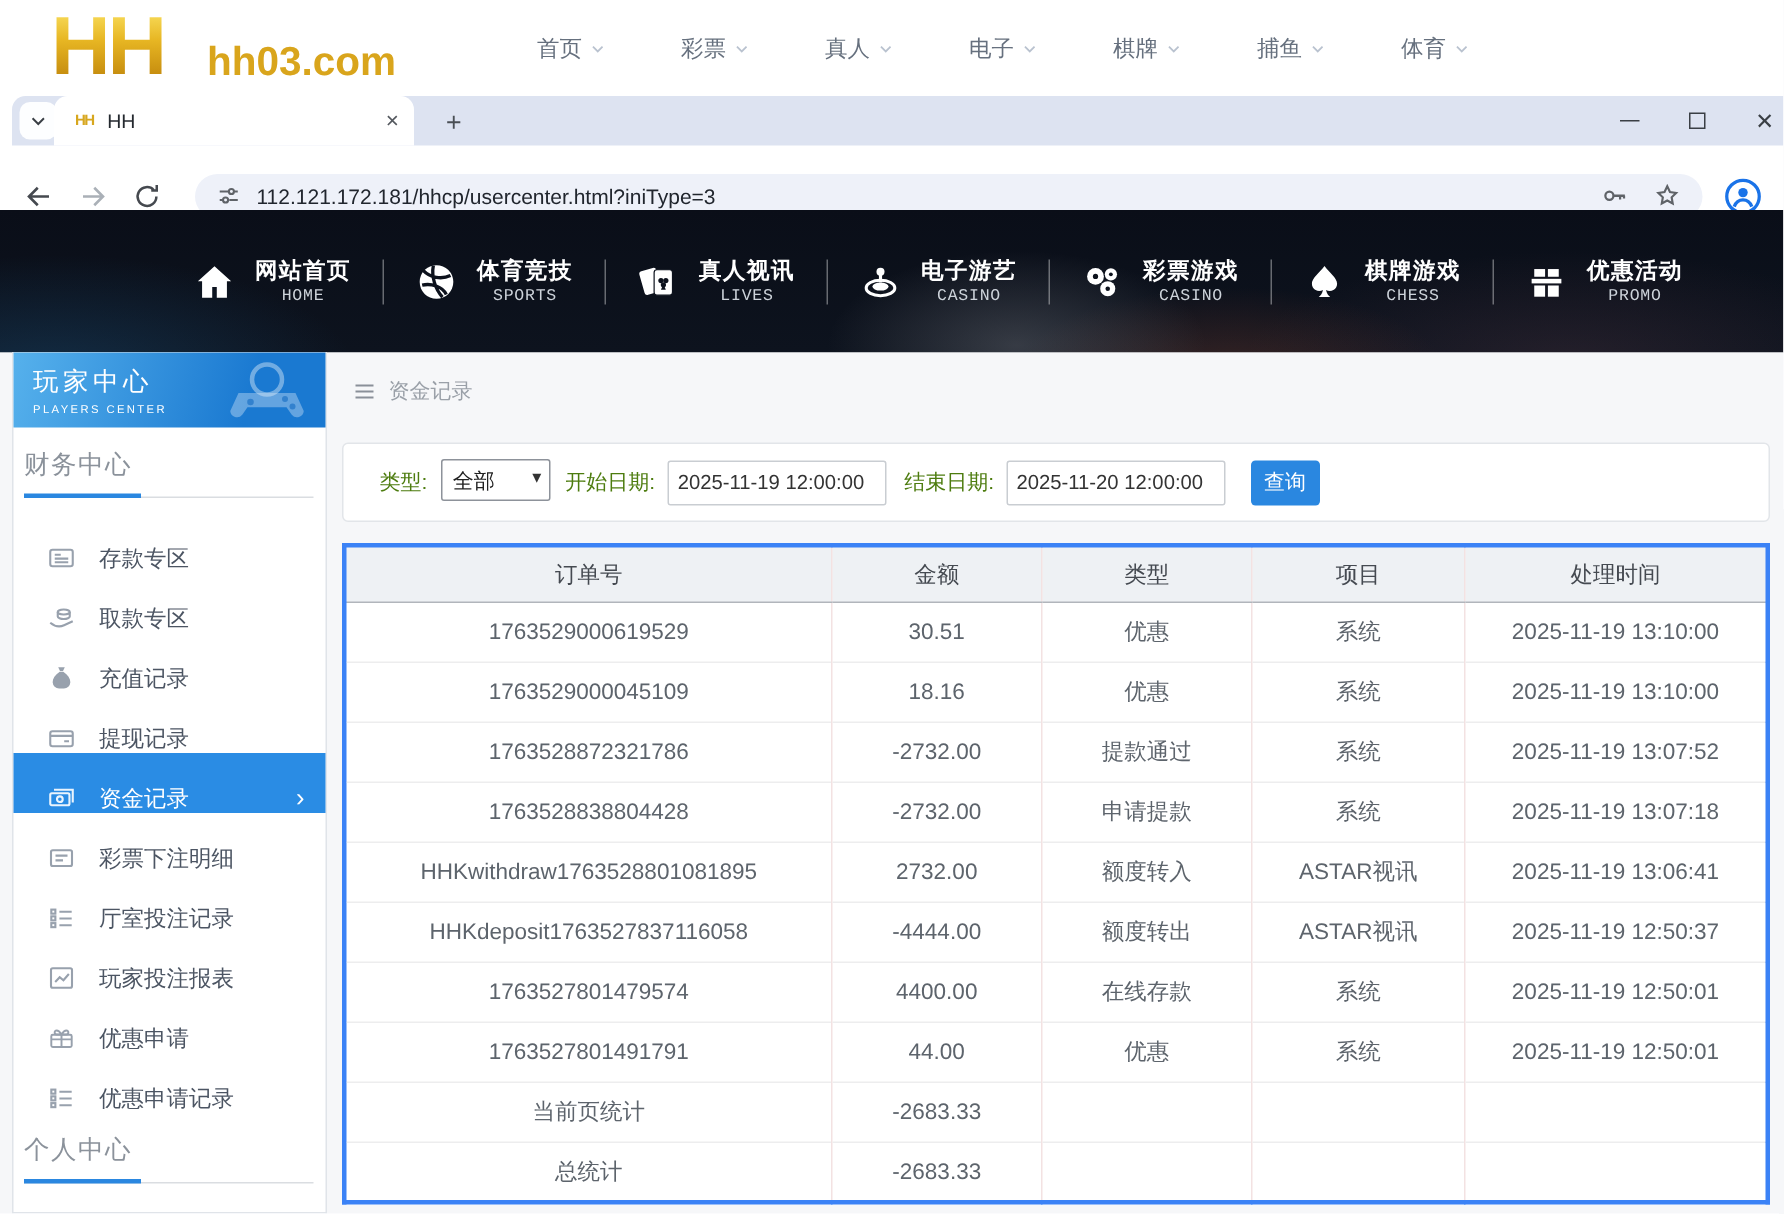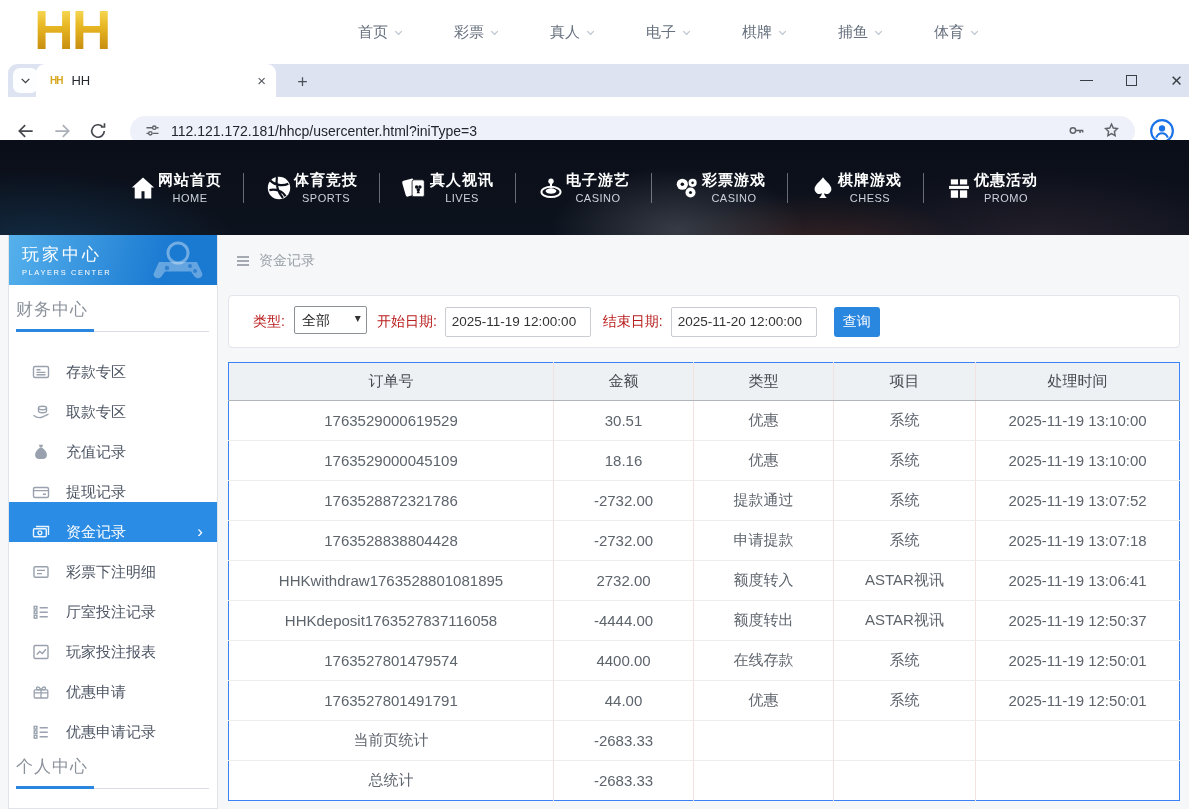--- a/index.html
+++ b/index.html
@@ -43,21 +43,21 @@
   
   .dark-nav { position:absolute; top:140px; left:0; right:0; height:95px;
     background:
       radial-gradient(180px 90px at 57% 95%, rgba(150,152,158,.30), transparent 70%),
       radial-gradient(200px 80px at 69% 115%, rgba(125,62,45,.38), transparent 72%),
       radial-gradient(280px 110px at 3% 115%, rgba(25,75,115,.45), transparent 72%),
       radial-gradient(300px 100px at 88% 105%, rgba(95,62,75,.28), transparent 72%),
       linear-gradient(#0a0e18,#0d131e);
     display:flex; align-items:center; }
   .dn-items { display:flex; align-items:center; margin-left:108px; }
-  .dn-item { display:flex; align-items:center; gap:1px; padding:0 21px; cursor:pointer; }
+  .dn-item { display:flex; align-items:center; gap:13px; padding:0 21px; cursor:pointer;font-family:Liberation Mono, monospace; }
   .dn-ic { width:28px; height:28px; flex:0 0 28px; }
   .dn-ic svg { width:100%; height:100%; display:block; }
   .dn-tx b { display:block; font-size:15px; font-weight:bold; color:#fff; letter-spacing:1px; }
   .dn-tx i { display:block; font-style:normal; font-size:11px; color:#cdd3da; letter-spacing:.5px; margin-top:2px; text-align:center; }
   .dn-div { width:1px; height:30px; background:rgba(255,255,255,.38); }
 
   
   .content { position:absolute; top:235px; left:0; right:0; bottom:0; background:#f6f7f9; }
 
   
@@ -77,43 +77,44 @@
   .side-item.active .side-ic { color:#eaf4fd; }
   .side-chev { position:absolute; right:14px; font-size:17px; color:#fff; }
 
   
   .main { position:absolute; left:228px; top:0; right:0; bottom:0; }
   .breadcrumb { display:flex; align-items:center; gap:8px; margin:17px 0 0 7px; font-size:14px; color:#9aa0a8; }
   .crumb-ic { width:16px; height:16px; }
 
   .filter-card { margin:25px 9px 0 0; height:53px; background:#fff; border:1px solid #e2e5e9; border-radius:4px;
     display:flex; align-items:center; padding-left:24px; }
-  .f-label { font-size:14px; color:#b91c1c; }
+  .f-label { font-size:14px; color:#4d7c0f; }
   .sel-wrap { position:relative; margin:0 10px 4px 9px; }
   .type-select { width:73px; height:28px; border:1px solid #8d929a; border-radius:2px; background:#fff; font-size:14px; color:#222;
     padding:0 18px 0 7px; appearance:none; -webkit-appearance:none; font-family:inherit; }
   .sel-wrap::after { content:"\25BE"; position:absolute; right:6px; top:5px; font-size:12px; color:#333; pointer-events:none; }
   .date-input { width:146px; height:30px; border:1px solid #c9cdd2; border-radius:2px; font-size:13.5px; color:#333;
     padding:0 6px; margin:0 12px 0 8px; font-family:inherit; }
   .query-btn { width:46px; height:30px; background:#2a87e0; color:#fff; border:none; border-radius:3px; font-size:14px;
     margin-left:5px; cursor:pointer; font-family:inherit; }
 
   .table-card { margin:14px 9px 0 0; }
-  table.rec { width:100%; border-collapse:collapse; background:#fff; border:1px solid #3b82f6; }
+  table.rec { width:100%; border-collapse:collapse; background:#fff; border:3px solid #3b82f6; }
   table.rec th { height:38px; background:#eef1f4; border-bottom:1px solid #b1b5bb; font-size:15px; font-weight:normal; color:#454a51; }
   table.rec td { height:40px; text-align:center; font-size:15px; color:#5d646c; border-top:1px solid #ededee; }
   table.rec th + th, table.rec td + td { border-left:1px solid #f3e2e2; }
 </style>
 </head>
 <body>
 
 <div class="page">
 
   <div class="top-strip">
     <div class="logo-hh">HH</div>
+    <div class="logo-domain">hh03.com</div>
     <div class="top-links">
         <div class="tl">
           <span>首页</span>
           <span class="tl-ch">
             <svg viewBox="0 0 24 24" width="11" height="11" fill="none" stroke="#b9c2cf" stroke-width="2.6">
               <path d="M5 9l7 7 7-7"></path>
             </svg>
           </span>
         </div>
         <div class="tl">

